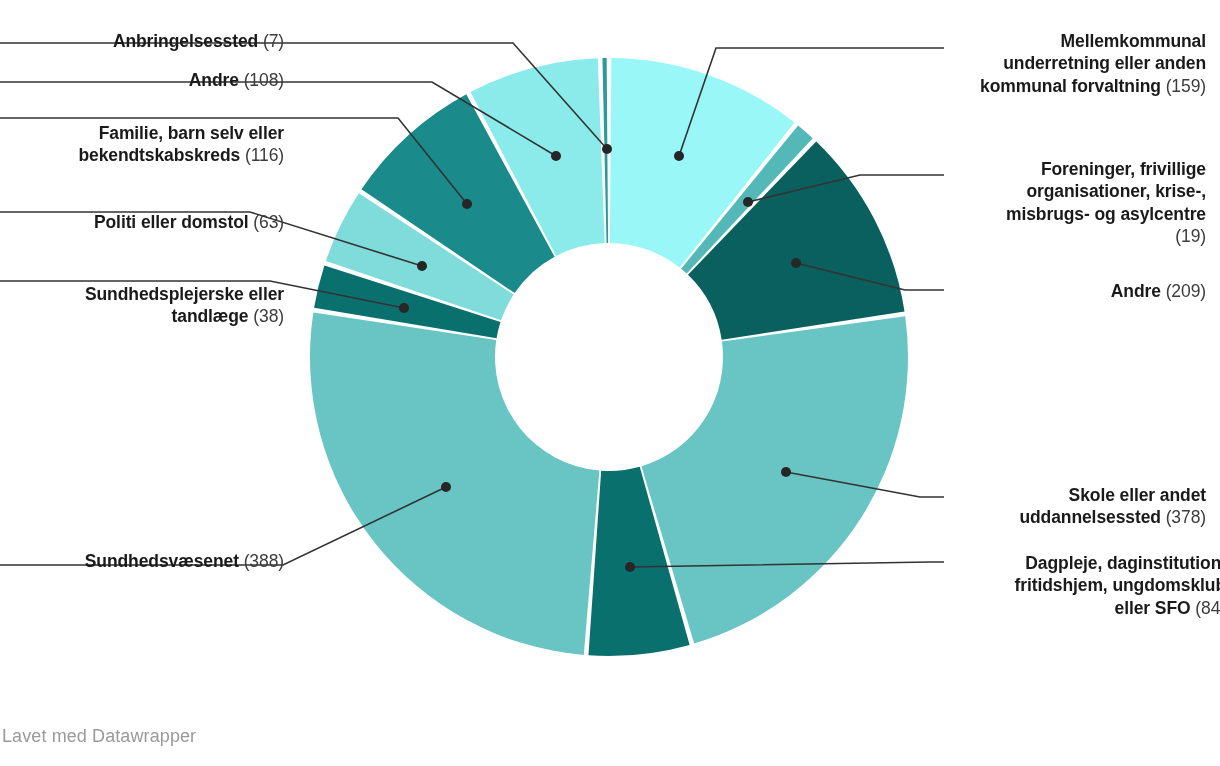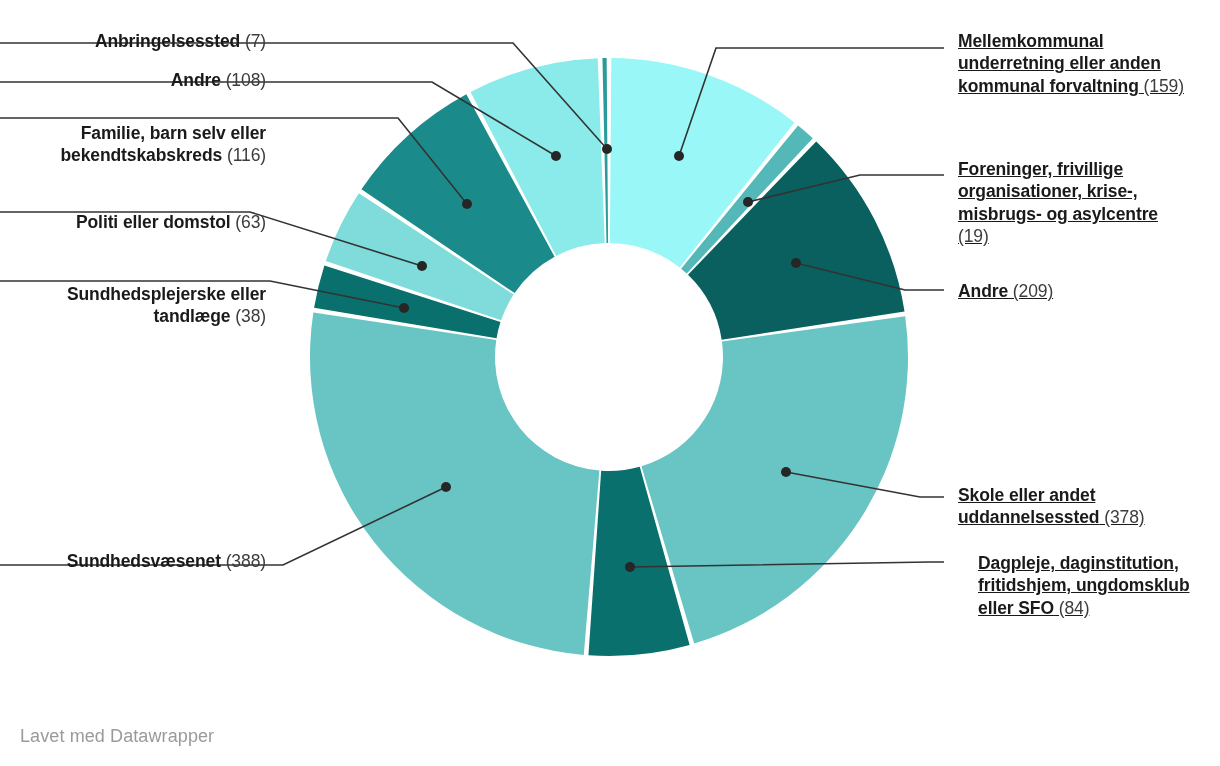--- a/index.html
+++ b/index.html
@@ -15,28 +15,29 @@
   #chart-root{position:absolute;inset:0;}
   svg.chart{position:absolute;left:0;top:0;width:1220px;height:766px;display:block;}
 
   .lbl{
     position:absolute;
     font-size:17.5px;
     line-height:1.28;
     font-weight:700;
     color:#1a1a1a;
     letter-spacing:-0.1px;
+    margin-left:18px;
   }
   .lbl .val{font-weight:400;color:#3c3c3c;}
-  .lbl.right{text-align:left;text-decoration:underline;}
+  .lbl.right{text-align:right;}
   .lbl.left{text-align:right;}
 
   #footer{
     position:absolute;
-    left:20px;top:726px;
+    left:2px;top:726px;
     font-size:18px;
     font-weight:400;
     color:#9a9a9a;
     letter-spacing:0.1px;
   }
 </style>
 </head>
 <body>
 
 <div id="chart-root">

